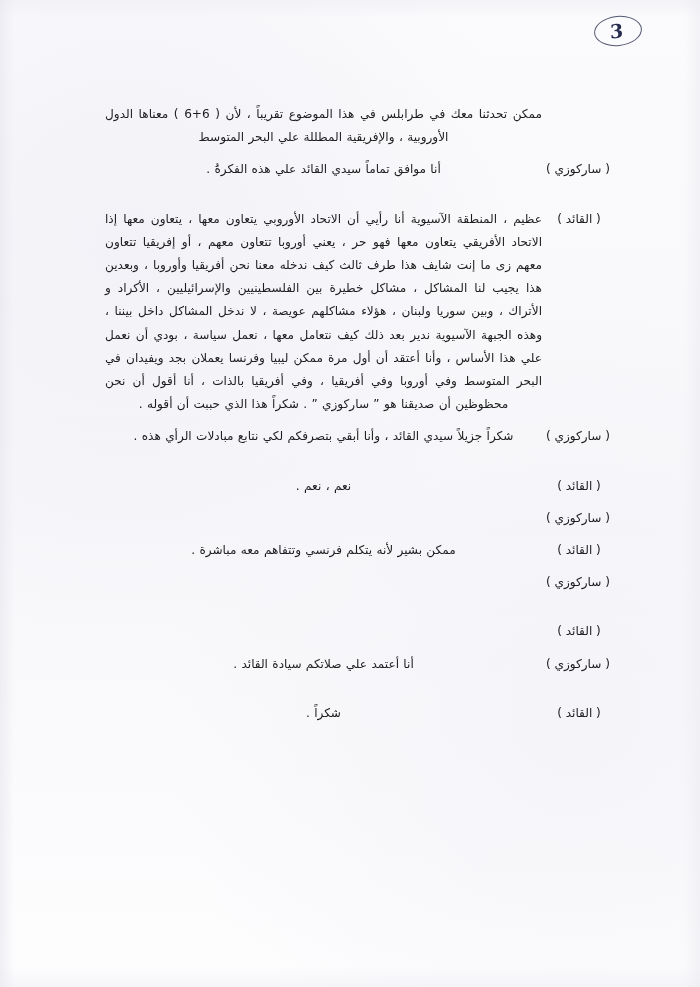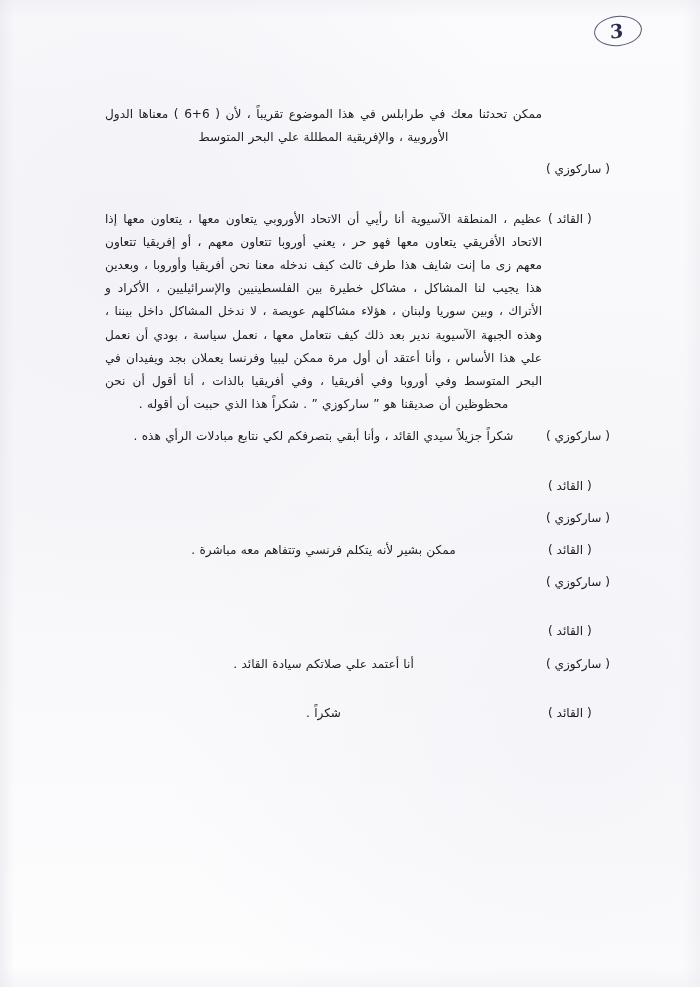--- a/index.html
+++ b/index.html
@@ -84,21 +84,21 @@
     flex-direction: row;
     align-items: flex-start;
     font-size: 12.1px;
     line-height: 23.2px;
     margin: 0;
   }
 
   .speaker {
     flex: 0 0 auto;
     width: 62px;
-    text-align: left;
+    text-align: center;
     font-size: 12.1px;
     line-height: 23.2px;
     white-space: nowrap;
     color: #1b1b1d;
     letter-spacing: 0.1px;
   }
 
   .speech {
     flex: 1 1 auto;
     text-align: justify;
@@ -135,40 +135,42 @@
 
     <div class="para continuation">
       <span class="speaker"></span>
       <span class="speech blocky">ممكن تحدثنا معك في طرابلس في هذا الموضوع تقريباً ، لأن ( 6+6 ) معناها الدول الأوروبية ، والإفريقية المطللة علي البحر المتوسط</span>
     </div>
 
     <div class="spacer-sm"></div>
 
     <div class="para">
       <span class="speaker">( ساركوزي )</span>
+      <span class="speech blocky">أنا موافق تماماً سيدي القائد علي هذه الفكرةُ .</span>
     </div>
 
     <div class="spacer-lg"></div>
 
     <div class="para">
       <span class="speaker">( القائد )</span>
       <span class="speech blocky">عظيم ، المنطقة الآسيوية أنا رأيي أن الاتحاد الأوروبي يتعاون معها ، يتعاون معها إذا الاتحاد الأفريقي يتعاون معها فهو حر ، يعني أوروبا تتعاون معهم ، أو إفريقيا تتعاون معهم زى ما إنت شايف هذا طرف ثالث كيف ندخله معنا نحن أفريقيا وأوروبا ، وبعدين هذا يجيب لنا المشاكل ، مشاكل خطيرة بين الفلسطينيين والإسرائيليين ، الأكراد و الأتراك ، وبين سوريا ولبنان ، هؤلاء مشاكلهم عويصة ، لا ندخل المشاكل داخل بيننا ، وهذه الجبهة الآسيوية ندير بعد ذلك كيف نتعامل معها ، نعمل سياسة ، بودي أن نعمل علي هذا الأساس ، وأنا أعتقد أن أول مرة ممكن ليبيا وفرنسا يعملان بجد ويفيدان في البحر المتوسط وفي أوروبا وفي أفريقيا ، وفي أفريقيا بالذات ، أنا أقول أن نحن محظوظين أن صديقنا هو ” ساركوزي ” . شكراً هذا الذي حببت أن أقوله .</span>
     </div>
 
     <div class="spacer-sm"></div>
 
     <div class="para">
       <span class="speaker">( ساركوزي )</span>
       <span class="speech blocky">شكراً جزيلاً سيدي القائد ، وأنا أبقي بتصرفكم لكي نتابع مبادلات الرأي هذه .</span>
     </div>
 
     <div class="spacer-lg"></div>
 
     <div class="para">
       <span class="speaker">( القائد )</span>
+      <span class="speech blocky">نعم ، نعم .</span>
     </div>
 
     <div class="spacer-sm"></div>
 
     <div class="para">
       <span class="speaker">( ساركوزي )</span>
     </div>
 
     <div class="spacer-sm"></div>
 

